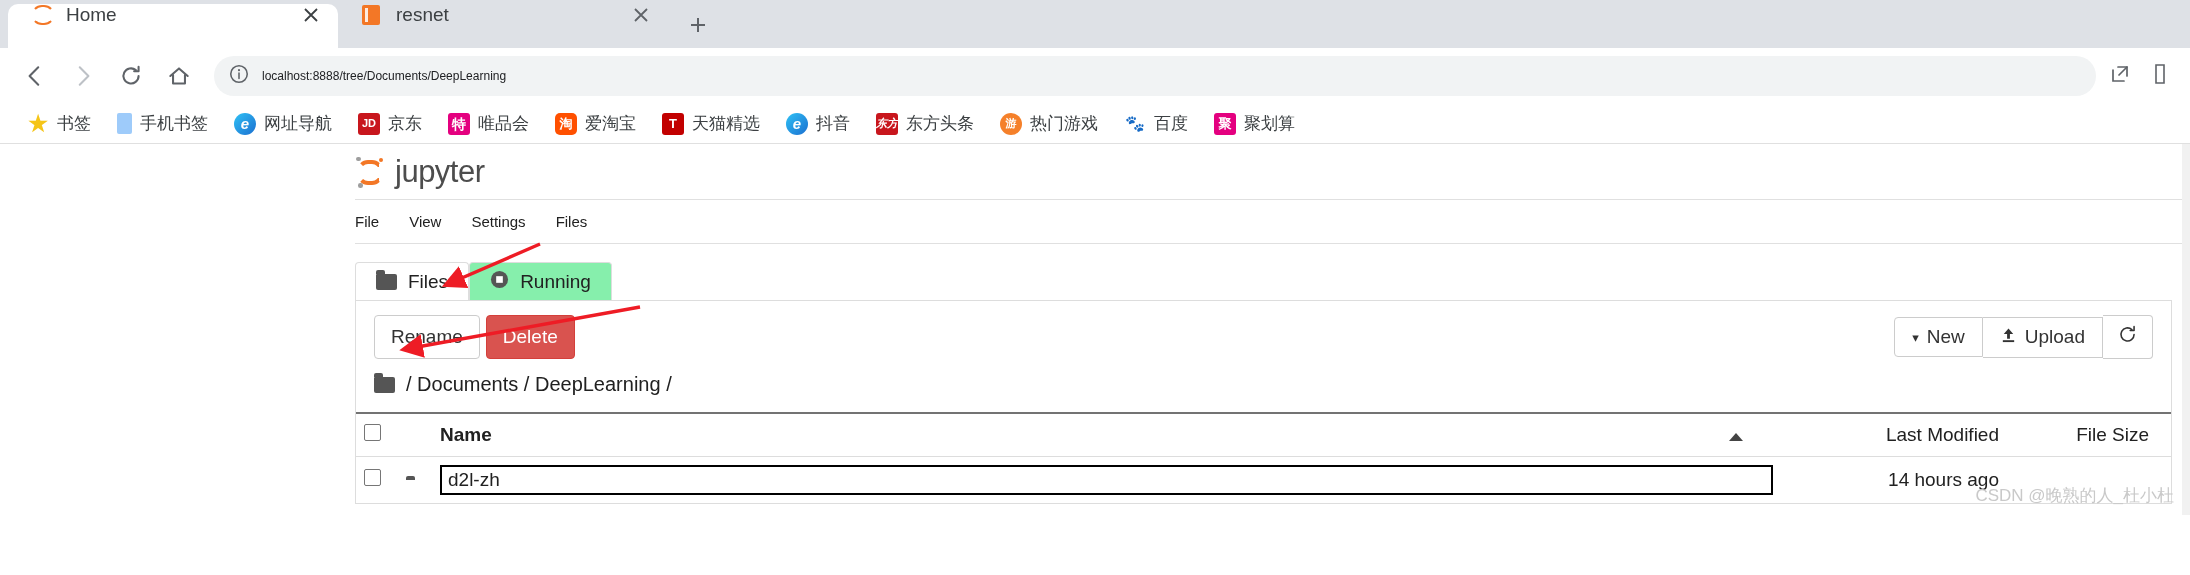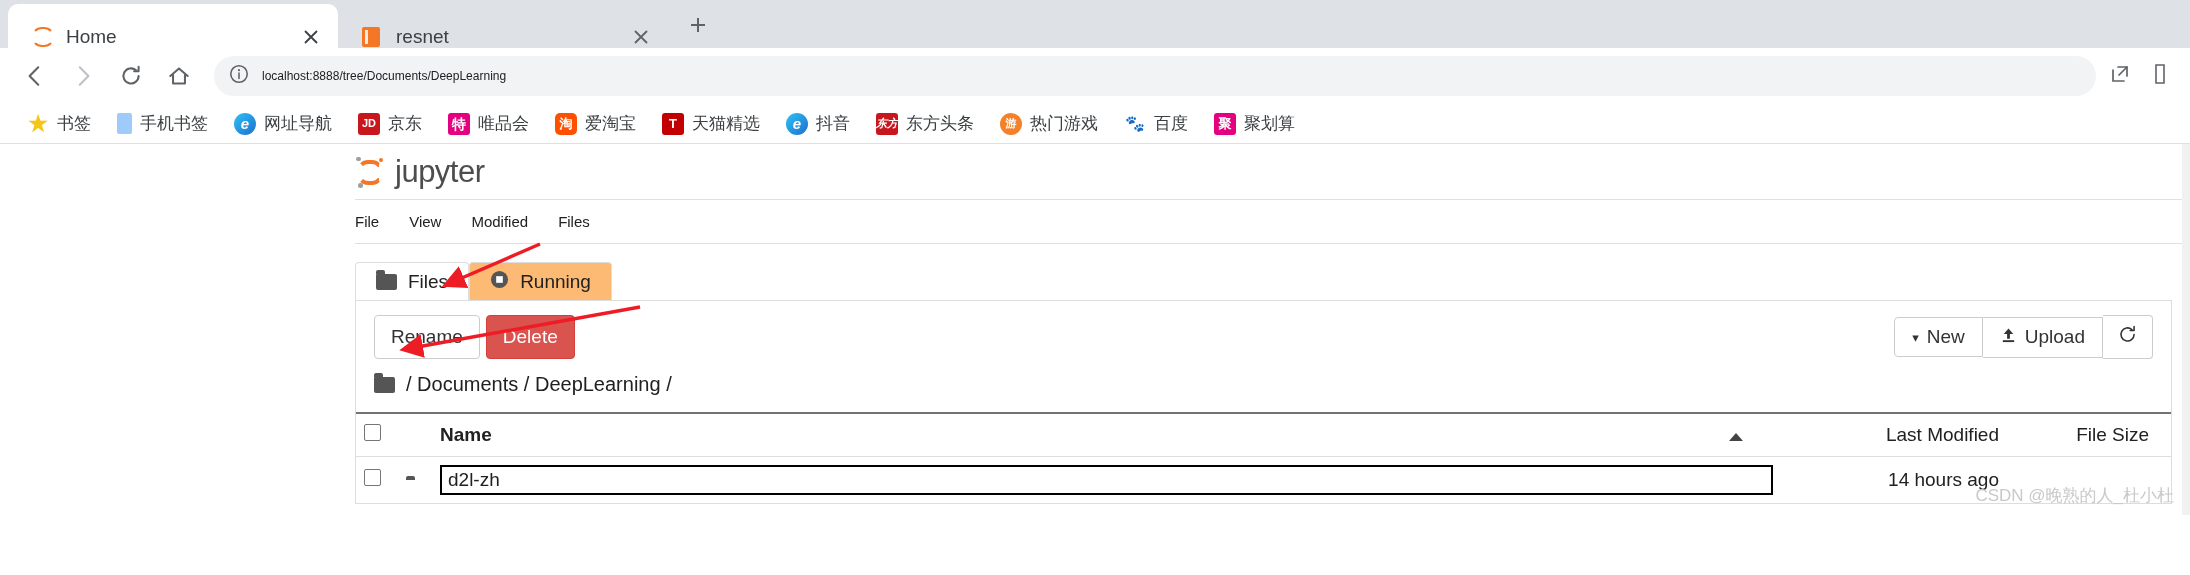--- a/index.html
+++ b/index.html
@@ -12,21 +12,21 @@
 
   
   .browser { width: 2190px; height: 575px; position: relative; background: #fff; }
 
   .tabstrip {
     height: 48px; background: #dee1e6;
     display: flex; align-items: flex-end; padding-left: 8px;
     position: relative;
   }
   .tab {
-    height: 44px; display: flex; align-items: flex-end;
+    height: 44px; display: flex; align-items: flex-start;
     padding: 0 16px 0 22px; gap: 14px;
     border-radius: 10px 10px 0 0;
     min-width: 330px; position: relative; margin-top: 24px;
   }
   .tab.active { background: #ffffff; width: 330px; }
   .tab.inactive { background: #dee1e6; width: 330px; }
   .tab-favicon { width: 22px; height: 22px; flex: none; display:flex; align-items:center; justify-content:center; }
   .tab-title {
     flex: 1; font-size: 19px; color: #3c4043;
     white-space: nowrap; overflow: hidden; text-overflow: ellipsis;
@@ -112,21 +112,21 @@
 
   .tabs { display: flex; align-items: flex-end; height: 38px; }
   .jtab {
     display: flex; align-items: center; gap: 11px;
     padding: 0 20px; height: 38px;
     border: 1px solid #dddddd; border-bottom: none;
     font-size: 19px; color: #212121;
     border-radius: 4px 4px 0 0;
   }
   .jtab.active { background: #fff; border-color: #dddddd; }
-  .jtab.inactive { background: #fdba74; }
+  .jtab.inactive { background: #86efac; }
 
   .panel {
     border: 1px solid #dddddd; background: #fff;
     margin-right: 18px; position: relative;
   }
   .toolbar {
     display: flex; padding: 14px 18px 12px 18px;
     position: relative;
   }
   .btn {
@@ -335,21 +335,21 @@
             <span class="d2"></span>
             <span class="d3"></span>
         </span>
         <span class="jlogo-text">jupyter</span>
       </div>
     </div>
 
     <div class="jmenu">
       <span class="jmenu-item">File</span>
       <span class="jmenu-item">View</span>
-      <span class="jmenu-item">Modified</span>
+      <span class="jmenu-item">Settings</span>
       <span class="jmenu-item">Files</span>
     </div>
 
     <div class="jbody">
 
       <div class="tabs">
         <div class="jtab active">
           <span class="folder-ico"></span>
           <span>Files</span>
         </div>

